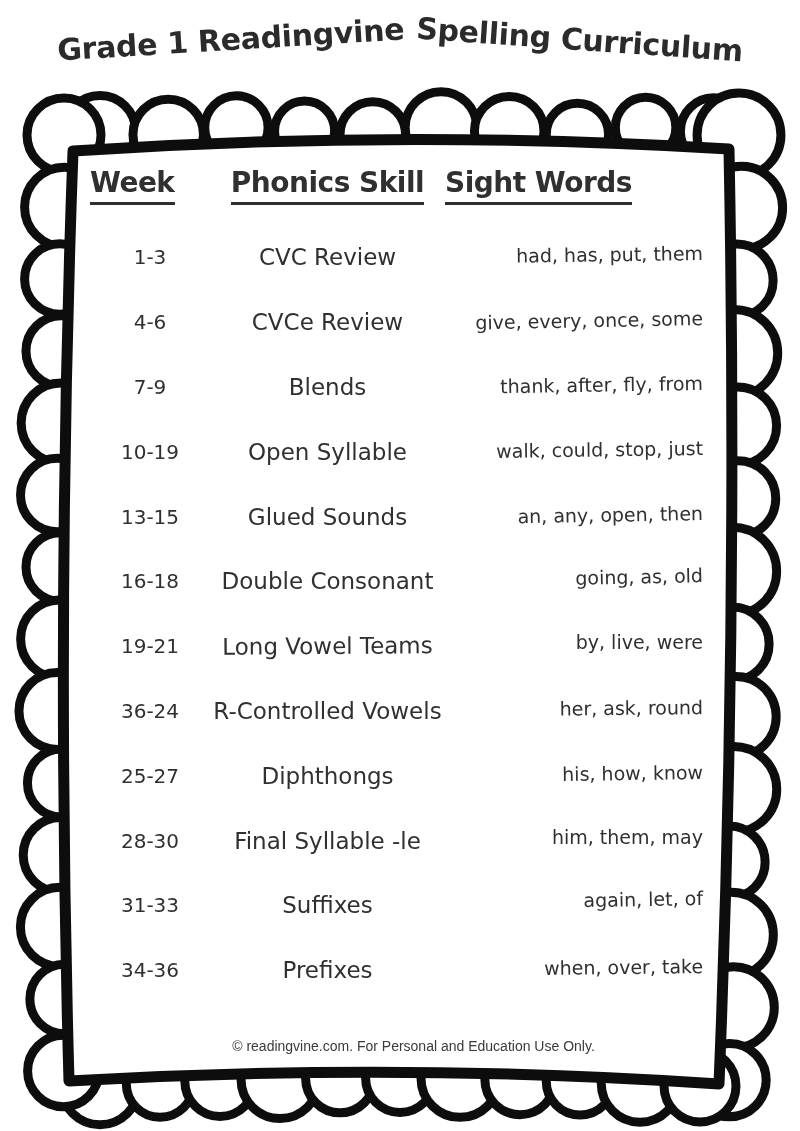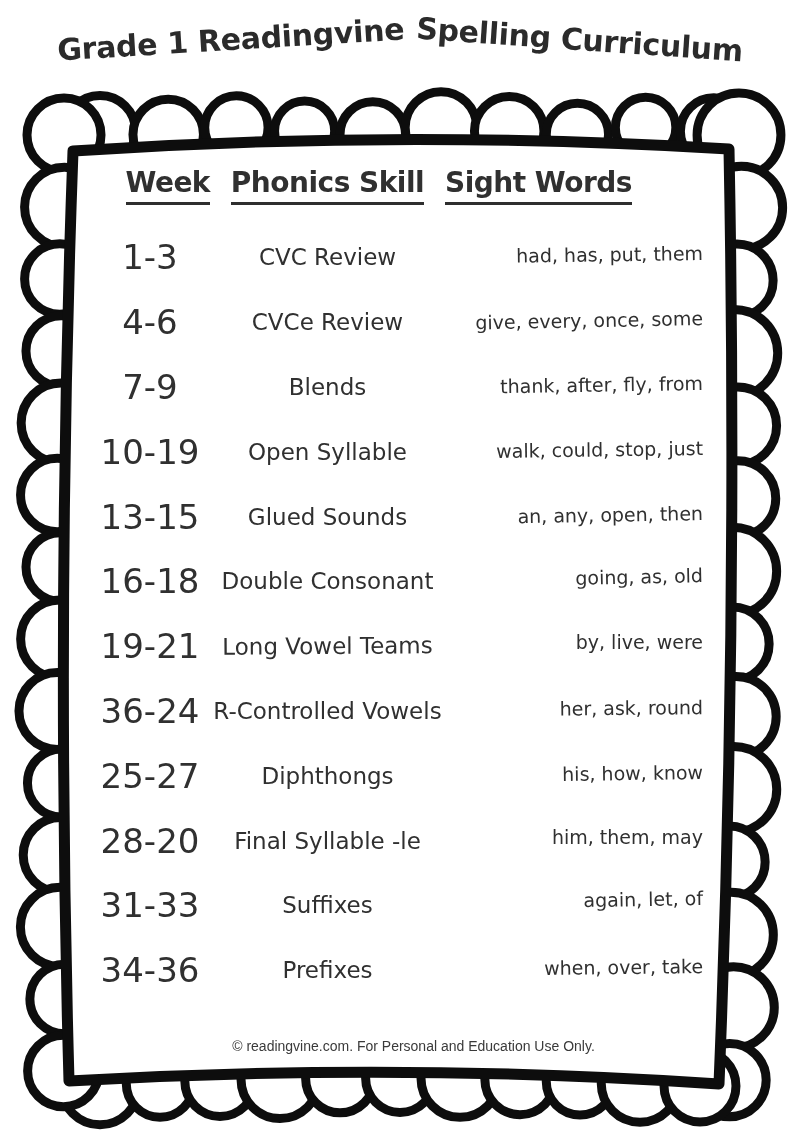--- a/index.html
+++ b/index.html
@@ -19,27 +19,27 @@
 
   
   .frame{position:absolute;left:0;top:0;width:800px;height:1131px;}
 
   
   .content{position:absolute;left:90px;top:160px;width:613px;color:var(--text);}
   .thead{display:flex;height:65px;align-items:flex-start;padding-top:6px;
          font-weight:bold;font-size:28px;letter-spacing:-0.5px;}
   .hdr{white-space:nowrap;}
   .hdr span{display:inline-block;border-bottom:3px solid #2e2e2e;padding-bottom:3px;}
-  .hdr-week{width:120px;text-align:right;}
+  .hdr-week{width:120px;text-align:left;}
   .hdr-phonics{width:235px;text-align:center;}
   .hdr-sight{width:258px;text-align:left;}
 
   .row{display:flex;height:64.8px;align-items:center;}
   .cell{white-space:nowrap;}
-  .cell-week{width:120px;text-align:center;font-size:34px;}
+  .cell-week{width:120px;text-align:center;font-size:20px;}
   .cell-phonics{width:235px;text-align:center;font-size:23px;}
   .cell-sight{width:258px;text-align:right;font-size:19px;position:relative;top:-4px;transform-origin:right center;}
 
   
   .row:nth-child(1) .cell-sight{transform:rotate(-0.8deg);}
   .row:nth-child(2) .cell-sight{transform:rotate(-1.1deg);}
   .row:nth-child(3) .cell-sight{transform:rotate(-0.9deg);}
   .row:nth-child(4) .cell-sight{transform:rotate(-0.8deg);}
   .row:nth-child(5) .cell-sight{transform:rotate(-1.0deg);}
   .row:nth-child(6) .cell-sight{transform:rotate(-1.3deg);top:-6px;}
@@ -164,21 +164,21 @@
           <div class="cell cell-week">36-24</div>
           <div class="cell cell-phonics">R-Controlled Vowels</div>
           <div class="cell cell-sight">her, ask, round</div>
         </div>
         <div class="row">
           <div class="cell cell-week">25-27</div>
           <div class="cell cell-phonics">Diphthongs</div>
           <div class="cell cell-sight">his, how, know</div>
         </div>
         <div class="row">
-          <div class="cell cell-week">28-20</div>
+          <div class="cell cell-week">28-30</div>
           <div class="cell cell-phonics">Final Syllable -le</div>
           <div class="cell cell-sight">him, them, may</div>
         </div>
         <div class="row">
           <div class="cell cell-week">31-33</div>
           <div class="cell cell-phonics">Suffixes</div>
           <div class="cell cell-sight">again, let, of</div>
         </div>
         <div class="row">
           <div class="cell cell-week">34-36</div>

